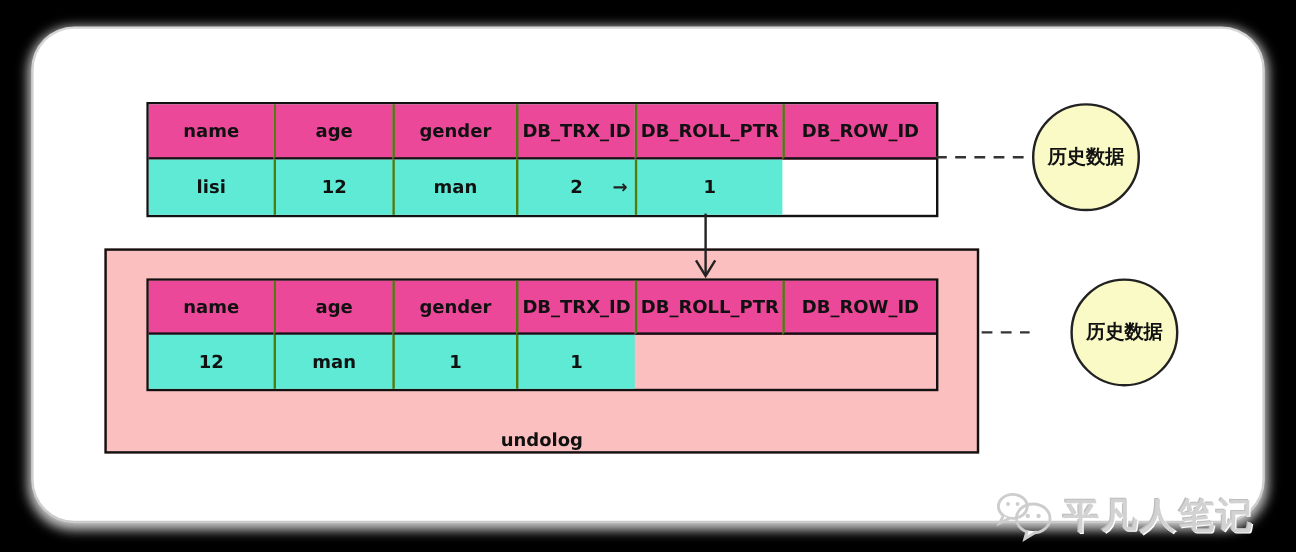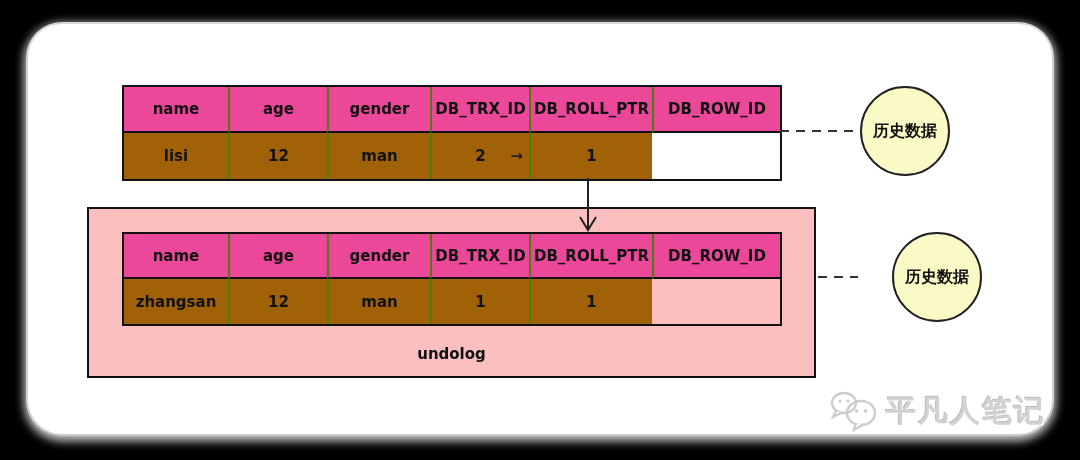--- a/index.html
+++ b/index.html
@@ -9,40 +9,40 @@
           border-radius:34px;box-shadow:0 3px 10px 4px #c9c9c9,0 0 0 2px #e8e8e8;}
   
   .tbl{position:absolute;display:grid;grid-template-columns:104px 99px 103px 99px 123px 128px;
        border:2px solid #111;z-index:3;}
   .tbl-latest{left:122px;top:85px;grid-template-rows:46px 46px;}
   .tbl-history{left:122px;top:232px;grid-template-rows:45px 45px;}
   .cell{display:flex;align-items:center;justify-content:center;position:relative;
         border-left:2px solid #4d7c0f;font-size:15px;font-weight:600;color:#111;box-sizing:border-box;}
   .cell:nth-child(6n+1){border-left:none;}
   .head{background:#ec4899;border-bottom:2px solid #111;}
-  .data{background:#a16207;}
+  .data{background:#5eead4;}
   .mini-arrow{position:absolute;right:6px;top:50%;transform:translateY(-50%);
               font-size:15px;font-weight:700;color:#222;line-height:1;}
   
   .undolog-box{position:absolute;left:87px;top:207px;width:729px;height:171px;background:#FBBFBF;
                border:2px solid #111;box-sizing:border-box;z-index:1;}
-  .undolog-label{position:absolute;left:0;right:0;bottom:13px;text-align:center;
+  .undolog-label{position:absolute;left:0;right:0;bottom:0;text-align:center;
                  font-size:15px;font-weight:600;color:#111;z-index:2;}
   
   .badge{position:absolute;width:90px;height:90px;border-radius:50%;background:#FAFAC6;
          border:2px solid #222;box-sizing:border-box;display:flex;align-items:center;justify-content:center;
          font-size:16px;font-weight:600;color:#111;z-index:3;}
   .badge-latest{left:860px;top:86px;}
   .badge-history{left:892px;top:232px;}
   
   .overlay{position:absolute;left:0;top:0;width:1080px;height:460px;z-index:4;pointer-events:none;}
   .dash{stroke:#333;stroke-width:2;stroke-dasharray:9 7;}
   .solid{stroke:#222;stroke-width:2;fill:none;}
   
-  .watermark{position:absolute;right:34px;top:389px;display:flex;align-items:center;gap:6px;z-index:3;}
+  .watermark{position:absolute;right:34px;top:408px;display:flex;align-items:center;gap:6px;z-index:3;}
   .wm-text{font-size:30px;font-weight:600;color:#d2d2d2;letter-spacing:2px;
            text-shadow:1px 1px 0 #ffffff,-1px -1px 0 #bdbdbd;}
 </style>
 </head>
 <body>
 
 <div class="page">
   <div class="canvas"></div>
 
   <div class="undolog-box">
@@ -66,21 +66,20 @@
     <div class="cell data">1</div>
   </div>
 
   <div class="tbl tbl-history">
     <div class="cell head">name</div>
     <div class="cell head">age</div>
     <div class="cell head">gender</div>
     <div class="cell head">DB_TRX_ID</div>
     <div class="cell head">DB_ROLL_PTR</div>
     <div class="cell head">DB_ROW_ID</div>
-    <div class="cell data">zhangsan</div>
     <div class="cell data">12</div>
     <div class="cell data">man</div>
     <div class="cell data">1</div>
     <div class="cell data">1</div>
   </div>
 
   <div class="badge badge-latest">历史数据</div>
   <div class="badge badge-history">历史数据</div>
 
   <svg class="overlay" width="1080" height="460">

